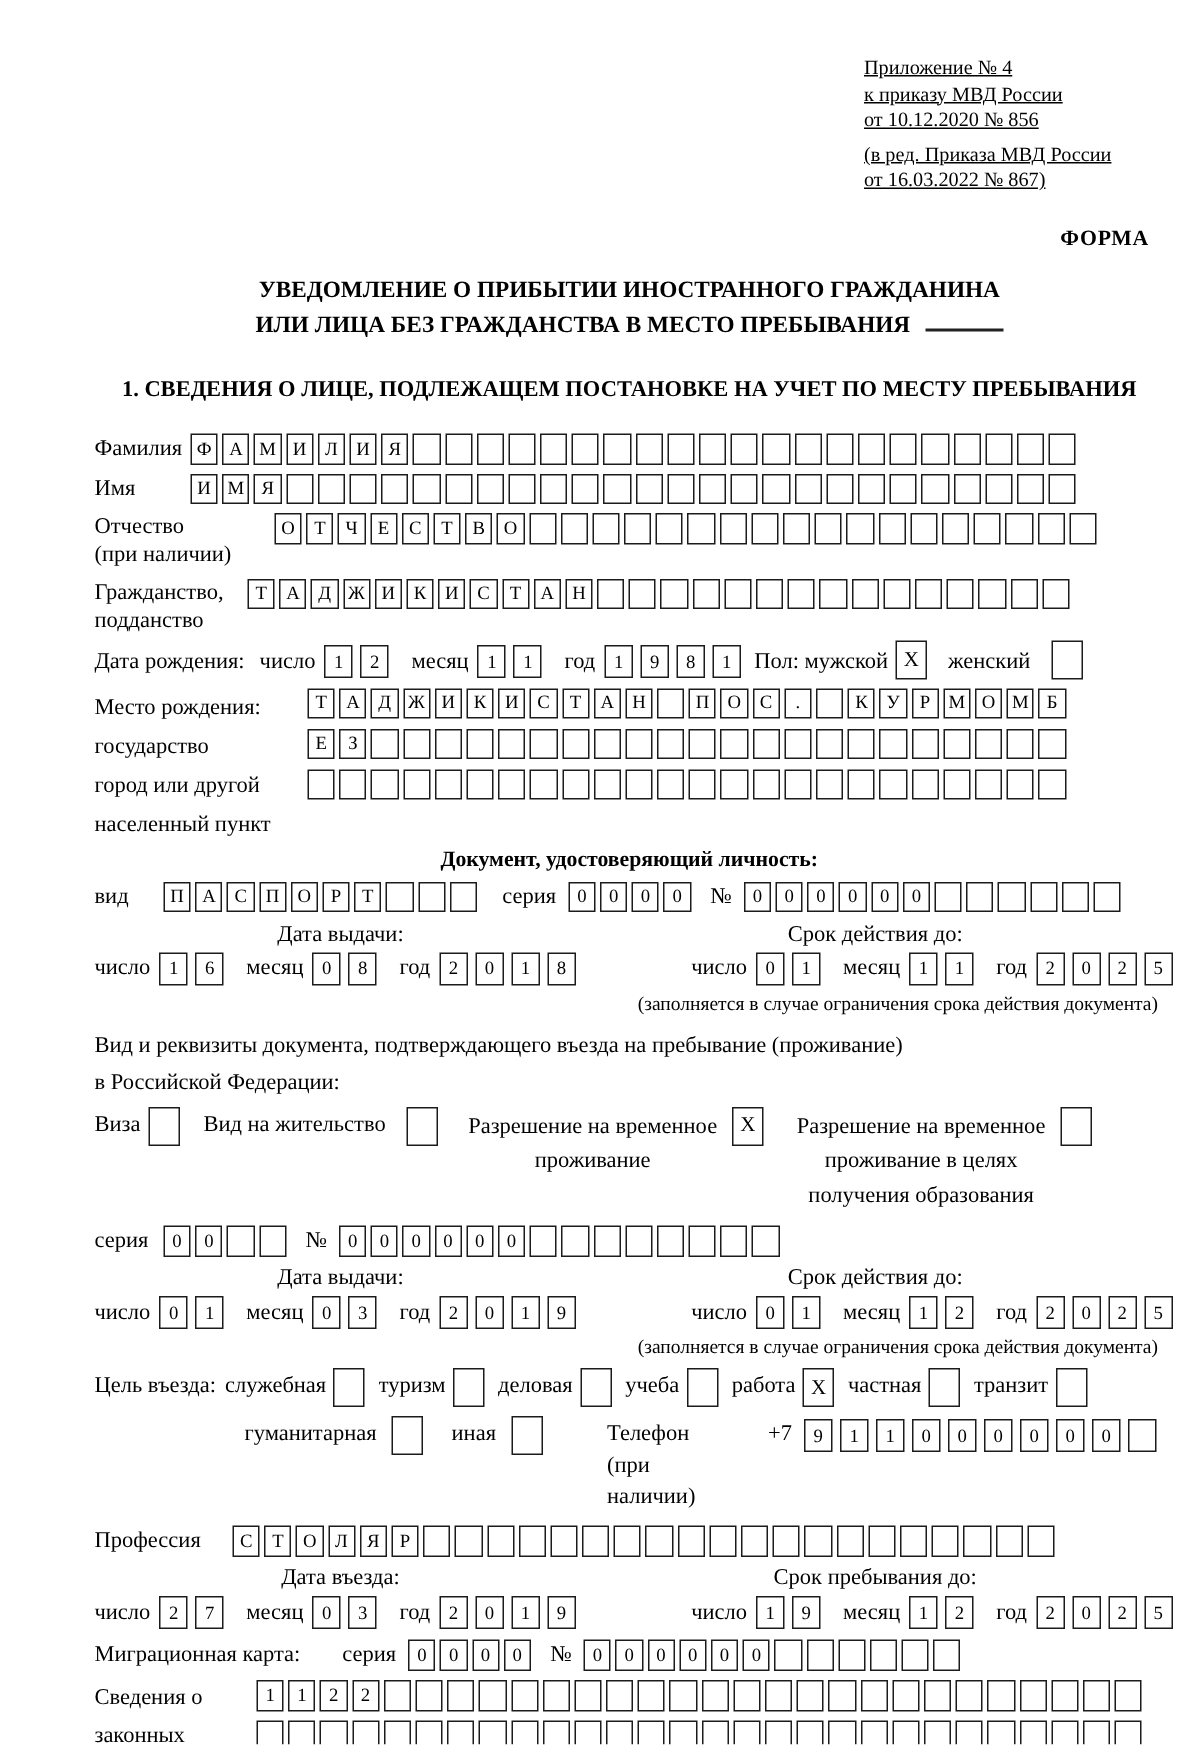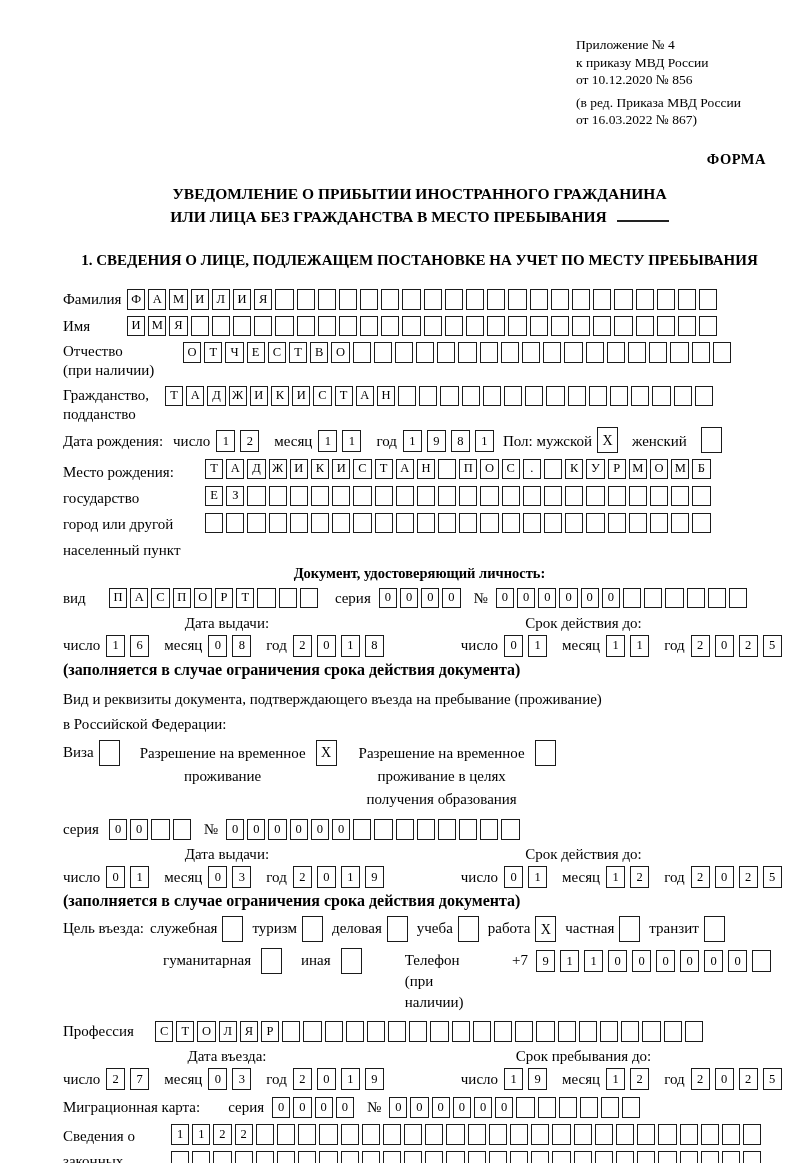--- a/index.html
+++ b/index.html
@@ -1,19 +1,19 @@
 <!DOCTYPE html>
 <html><head>
 <meta charset="utf-8">
 <style>
   html,body{margin:0;padding:0;background:#fff;}
   body{font-family:"Liberation Serif","DejaVu Serif",serif;color:#000;}
   .page{position:relative;width:800px;height:1163px;box-sizing:border-box;
         padding:36px 24px 0 63px;overflow:hidden;background:#fff;}
-  .hdr{margin-left:auto;width:200px;font-size:13.5px;line-height:1.3;}
+  .hdr{margin-left:auto;width:200px;font-size:13.5px;line-height:1.3;text-decoration:underline;}
   .hdr .grp2{margin-top:5px;}
   .forma{text-align:right;font-weight:bold;font-size:14.5px;margin:22px 10px 14px 0;letter-spacing:.5px;}
   .title{text-align:center;font-weight:bold;font-size:15.5px;line-height:1.5;margin-top:12px;}
   .blank-line{display:inline-block;width:52px;border-bottom:2px solid #222;height:3px;margin-left:10px;}
   .sec1{font-weight:bold;font-size:15px;margin:24px 0 20px;text-align:center;white-space:nowrap;}
   .row{display:flex;align-items:flex-start;margin-bottom:5.5px;font-size:15px;line-height:21px;}
   .lbl{flex:none;}
   .lbl2{flex:none;line-height:19px;}
   .cells{display:flex;flex-wrap:nowrap;}
   .cell{flex:none;width:16.2px;height:18.5px;border:1.7px solid #1b1b1b;margin-right:3px;
@@ -29,21 +29,21 @@
   .mt4{margin-top:4px;}
   .doc-head{font-weight:bold;font-size:14.5px;text-align:center;margin:2px 0 6px;}
   .dlabels{display:flex;font-size:15px;margin:6px 0 3px;}
   .dlabels .dl1{width:46%;text-align:center;}
   .dlabels .dl2{flex:1;text-align:center;}
   .daterow{display:flex;font-size:15px;align-items:center;margin-bottom:4px;}
   .dgrp{display:flex;align-items:center;}
   .dgrp .dlbl{margin:0 6px 0 10px;}
   .dgrp .dlbl.first{margin-left:0;}
   .dhalf-r{margin-left:72px;}
-  .note{font-size:16px;text-align:left;padding-right:4px;margin:1px 0 8px;font-weight:bold;}
+  .note{font-size:13px;text-align:right;padding-right:4px;margin:1px 0 8px;}
   .intro{font-size:15px;line-height:1.7;margin-top:4px;}
   .permit-row{margin-top:4px;margin-bottom:8px;}
   .permit-text{text-align:center;line-height:1.55;}
   .permit-item{display:flex;align-items:flex-start;}
   .p-lbl{margin-right:5px;}
   .p-item{display:flex;align-items:flex-start;margin-right:9px;}
   .phone-row{margin-top:8px;}
   .reps{display:flex;align-items:flex-start;margin-top:6px;font-size:15px;}
   .reps-labels{flex:none;width:108px;line-height:25px;}
   .reps-rows .cells{margin-bottom:6.5px;}
@@ -420,20 +420,24 @@
   <div class="intro">
     <div>Вид и реквизиты документа, подтверждающего въезда на пребывание (проживание)</div>
     <div>в Российской Федерации:</div>
   </div>
 
   <div class="row permit-row">
     <span class="permit-item">
       <span class="p-lbl">Виза</span>
       <span class="checkbox"></span>
     </span>
+    <span class="permit-item" style="margin-left:16px;">
+      <span class="p-lbl" style="margin-right:14px;">Вид на жительство</span>
+      <span class="checkbox"></span>
+    </span>
     <span class="permit-item" style="margin-left:20px;">
       <span class="permit-text" style="margin-right:10px;">
         <div>Разрешение на временное</div>
         <div>проживание</div>
       </span>
       <span class="checkbox">X</span>
     </span>
     <span class="permit-item" style="margin-left:22px;">
       <span class="permit-text" style="margin-right:10px;">
         <div>Разрешение на временное</div>

